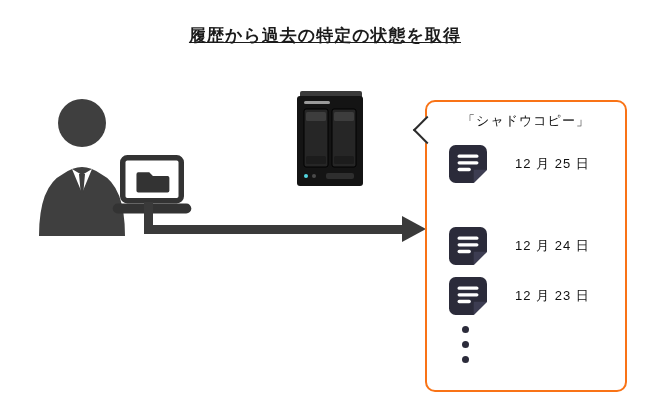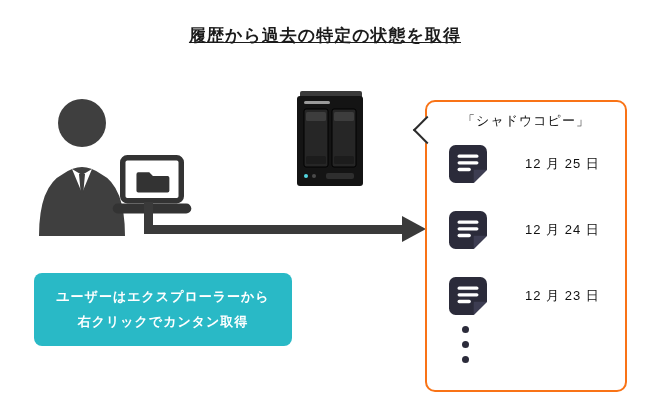--- a/index.html
+++ b/index.html
@@ -37,23 +37,23 @@
     position:absolute;left:-10px;top:18px;width:18px;height:18px;background:#fff;
     border-left:2px solid #2b2b2b;border-bottom:2px solid #2b2b2b;
     transform:rotate(45deg);z-index:2;
   }
   .panel-header{
     position:absolute;top:10px;left:0;width:100%;text-align:center;
     font-size:13px;color:#111;letter-spacing:1px;
   }
   .hist-row{
     position:absolute;left:0;width:100%;height:40px;
-    display:flex;align-items:center;gap:38px;padding-left:22px;box-sizing:border-box;
+    display:flex;align-items:center;gap:28px;padding-left:22px;box-sizing:border-box;
   }
-  .hist-row.r0{top:42px;} .hist-row.r1{top:108px;} .hist-row.r2{top:174px;text-align:right;}
+  .hist-row.r0{top:42px;} .hist-row.r1{top:124px;} .hist-row.r2{top:174px;text-align:right;}
   .doc-icon{width:38px;height:38px;flex:0 0 auto;}
   .hist-date{font-size:13px;color:#111;letter-spacing:1px;white-space:nowrap;}
   .dots{position:absolute;left:35px;top:224px;width:12px;}
   .dot{width:7px;height:7px;border-radius:50%;background:#2b2b3a;margin:0 0 8px 0;}
   
   .callout{
     position:absolute;left:34px;top:273px;width:258px;height:73px;
     background:#29b9c6;border-radius:8px;color:#fff;font-weight:bold;
     font-size:13px;text-align:center;display:flex;flex-direction:column;
     justify-content:center;gap:7px;letter-spacing:1px;
@@ -138,18 +138,14 @@
       <span class="hist-date">12 月 23 日</span>
     </div>
 
     <div class="dots">
       <div class="dot"></div>
       <div class="dot"></div>
       <div class="dot"></div>
     </div>
   </div>
 
-  <div class="callout">
-    <span>ユーザーはエクスプローラーから</span>
-    <span>右クリックでカンタン取得</span>
-  </div>
 
 </div>
 
 </body></html>

